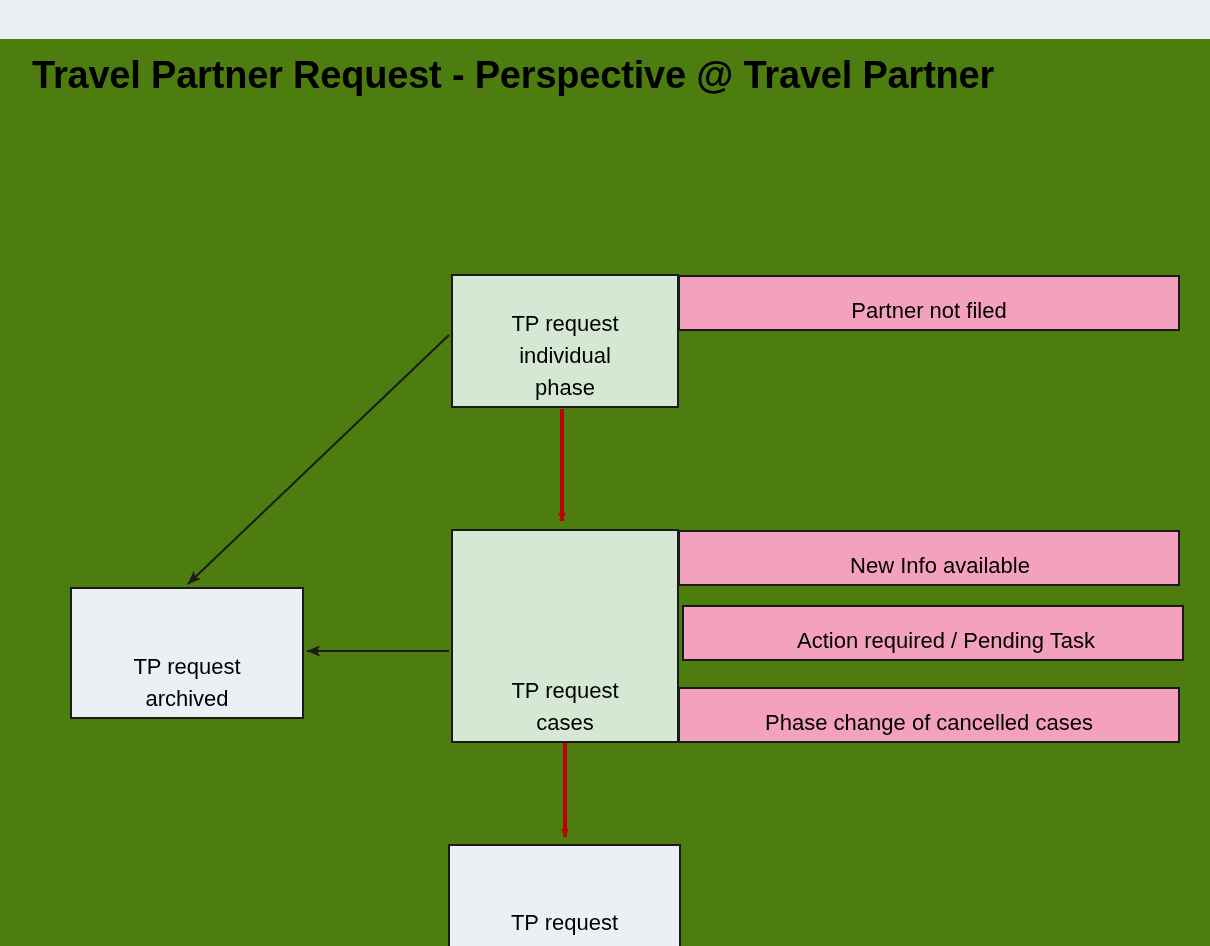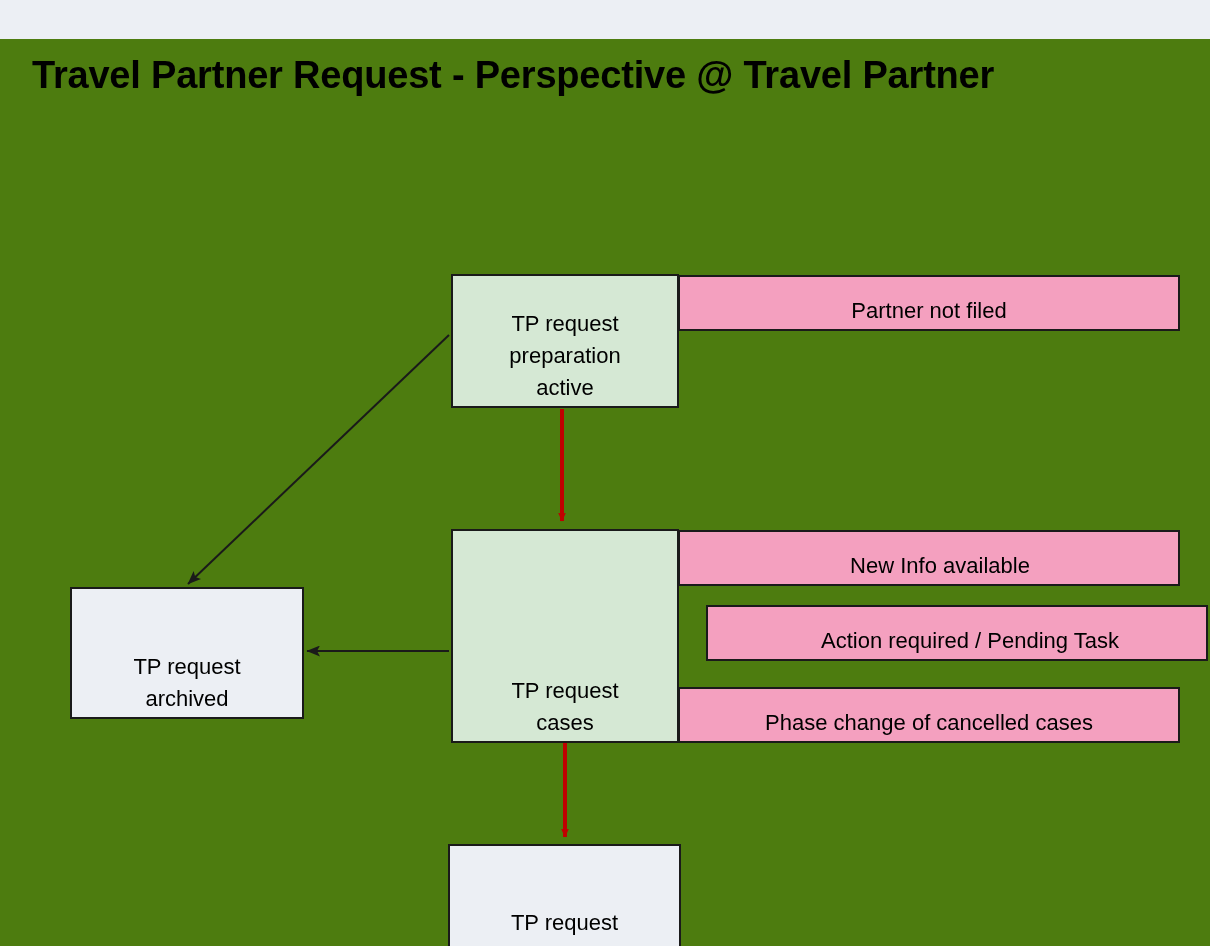--- a/index.html
+++ b/index.html
@@ -100,21 +100,21 @@
     <g>
       <line x1="449" y1="612" x2="307" y2="612" stroke="#1a1a1a" stroke-width="2" marker-end="url(#arrowBlack2)"></line>
     </g>
 
     <g>
       <line x1="565" y1="704" x2="565" y2="798" stroke="#c00000" stroke-width="4" marker-end="url(#arrowRed)"></line>
     </g>
   </svg>
 
   <div class="node node-green" style="left:451px; top:235px; width:228px; height:134px;">
-    <span class="label"><span>TP request</span><br><span>preparation</span><br><span>active</span></span>
+    <span class="label"><span>TP request</span><br><span>individual</span><br><span>phase</span></span>
   </div>
 
   <div class="node node-green" style="left:451px; top:490px; width:228px; height:214px;">
     <span class="label"><span>TP request</span><br><span>cases</span></span>
   </div>
 
   <div class="node node-plain" style="left:70px; top:548px; width:234px; height:132px;">
     <span class="label"><span>TP request</span><br><span>archived</span></span>
   </div>
 
@@ -123,21 +123,21 @@
   </div>
 
   <div class="node node-pink" style="left:678px; top:236px; width:502px; height:56px;">
     <span class="label">Partner not filed</span>
   </div>
 
   <div class="node node-pink" style="left:678px; top:491px; width:502px; height:56px;padding-left:28px;">
     <span class="label">New Info available</span>
   </div>
 
-  <div class="node node-pink" style="left:706px; top:566px; width:502px; height:56px;padding-left:32px;">
+  <div class="node node-pink" style="left:682px; top:566px; width:502px; height:56px;padding-left:32px;">
     <span class="label">Action required / Pending Task</span>
   </div>
 
   <div class="node node-pink" style="left:678px; top:648px; width:502px; height:56px;">
     <span class="label">Phase change of cancelled cases</span>
   </div>
 
 </div>
 
 </body></html>

